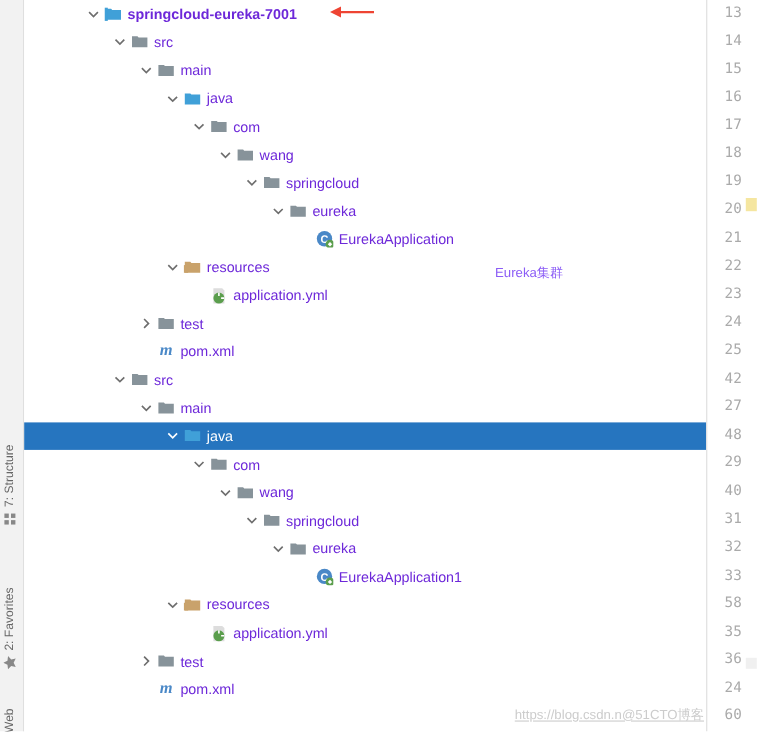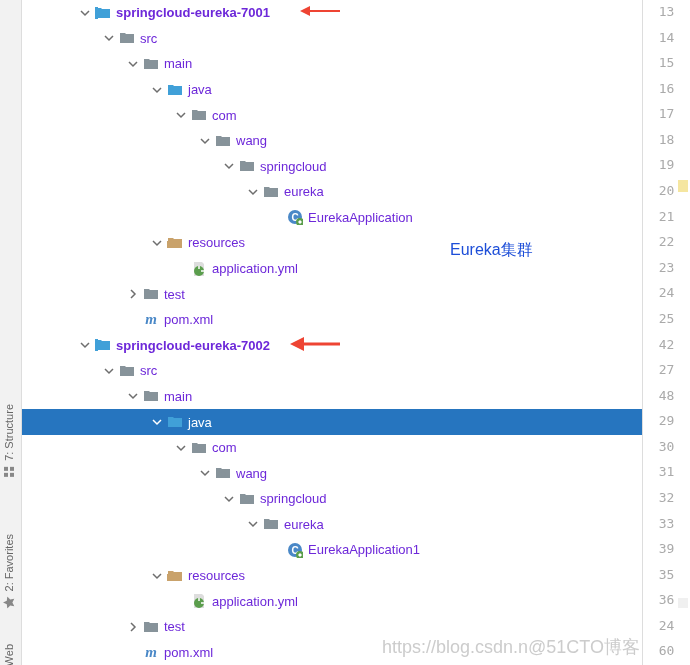--- a/index.html
+++ b/index.html
@@ -20,23 +20,23 @@
 
     .row { height: 25.58px; display: flex; align-items: center; white-space: nowrap; position: relative; }
     .row.selected { background: #2675bf; color: #fff; }
     .row.selected .label { color: #fff; }
     .indent { display: inline-block; height: 1px; }
     .chev { width: 14px; height: 14px; display: inline-flex; align-items: center; justify-content: center; margin-right: 3px; color: #6e6e6e; cursor: pointer; }
     .chev svg { width: 10px; height: 10px; }
     .icon { width: 16px; height: 16px; display: inline-flex; align-items: center; justify-content: center; margin-right: 5px; }
     .label { color: #6d28d9; }
     .label.bold { font-weight: bold; }
-    .cluster-annot { position: absolute; color: #1d4ed8; font-size: 16px; font-family: "Microsoft YaHei", sans-serif; }
+    .cluster-annot { position: absolute; color: #8b5cf6; font-size: 12px; font-family: "Microsoft YaHei", sans-serif; }
     
-    .watermark { position: absolute; right: 50px; bottom: 6px; color: #ccc; font-size: 18px; pointer-events: none; }
+    .watermark { position: absolute; right: 50px; bottom: 6px; color: #ccc; font-size: 12px; pointer-events: none; text-decoration: underline; }
     .folder-closed svg path { fill: #87939a; }
     .folder-blue svg path { fill: #40a0d8; }
     .folder-module svg path { fill: #40a0d8; }
     .folder-pkg svg path { fill: #87939a; }
     .folder-res svg path { fill: #c9a26b; }
     .file-class { position: relative; }
     .file-yml svg circle { fill: #5b9e4d; }
     .file-pom { color: #4a88c7; font-weight: bold; font-family: serif; font-style: italic; }
   </style>
 </head>
@@ -242,39 +242,20 @@
     </div>
     <div class="row">
       <span class="indent" style="width: 104px;"></span>
       <span class="chev"></span>
       <span class="icon file-pom">
         <span style="color:#4a88c7;font-weight:bold;font-family:serif;font-style:italic;font-size:15px;">m</span>
       </span>
       <span class="label">pom.xml</span>
     </div>
     <div class="row">
-      <span class="indent" style="width: 56px;"></span>
-      <span class="chev">
-        <svg viewBox="0 0 10 10">
-          <path d="M1 3l4 4 4-4" fill="none" stroke="currentColor" stroke-width="1.5"></path>
-        </svg>
-      </span>
-      <span class="icon folder-module">
-        <svg viewBox="0 0 16 16">
-          <path fill="#40a0d8" d="M1 3h5l1 1h8v9H1z"></path>
-          <rect x="0" y="2" width="3" height="12" fill="#40a0d8"></rect>
-        </svg>
-      </span>
-      <span class="label bold">springcloud-eureka-7002</span>
-      <span><svg width="50" height="18" style="margin-left:20px;">
-          <line x1="50" y1="9" x2="8" y2="9" stroke="#e43" stroke-width="3"></line>
-          <path d="M0 9l14 -7v14z" fill="#e43"></path>
-        </svg></span>
-    </div>
-    <div class="row">
       <span class="indent" style="width: 80px;"></span>
       <span class="chev">
         <svg viewBox="0 0 10 10">
           <path d="M1 3l4 4 4-4" fill="none" stroke="currentColor" stroke-width="1.5"></path>
         </svg>
       </span>
       <span class="icon folder-closed">
         <svg viewBox="0 0 16 16">
           <path fill="#87939a" d="M1 3h5l1 1h8v9H1z"></path>
         </svg>
@@ -447,25 +428,25 @@
     <div class="ln">20</div>
     <div class="ln">21</div>
     <div class="ln">22</div>
     <div class="ln">23</div>
     <div class="ln">24</div>
     <div class="ln">25</div>
     <div class="ln">42</div>
     <div class="ln">27</div>
     <div class="ln">48</div>
     <div class="ln">29</div>
-    <div class="ln">30</div>
+    <div class="ln">40</div>
     <div class="ln">31</div>
     <div class="ln">32</div>
     <div class="ln">33</div>
-    <div class="ln">39</div>
+    <div class="ln">58</div>
     <div class="ln">35</div>
     <div class="ln">36</div>
     <div class="ln">24</div>
     <div class="ln">60</div>
   </div>
 
 <div class="cluster-annot" style="left:450px;top:240px;">Eureka集群</div>
 
 <div class="watermark">https://blog.csdn.n@51CTO博客</div>
 

